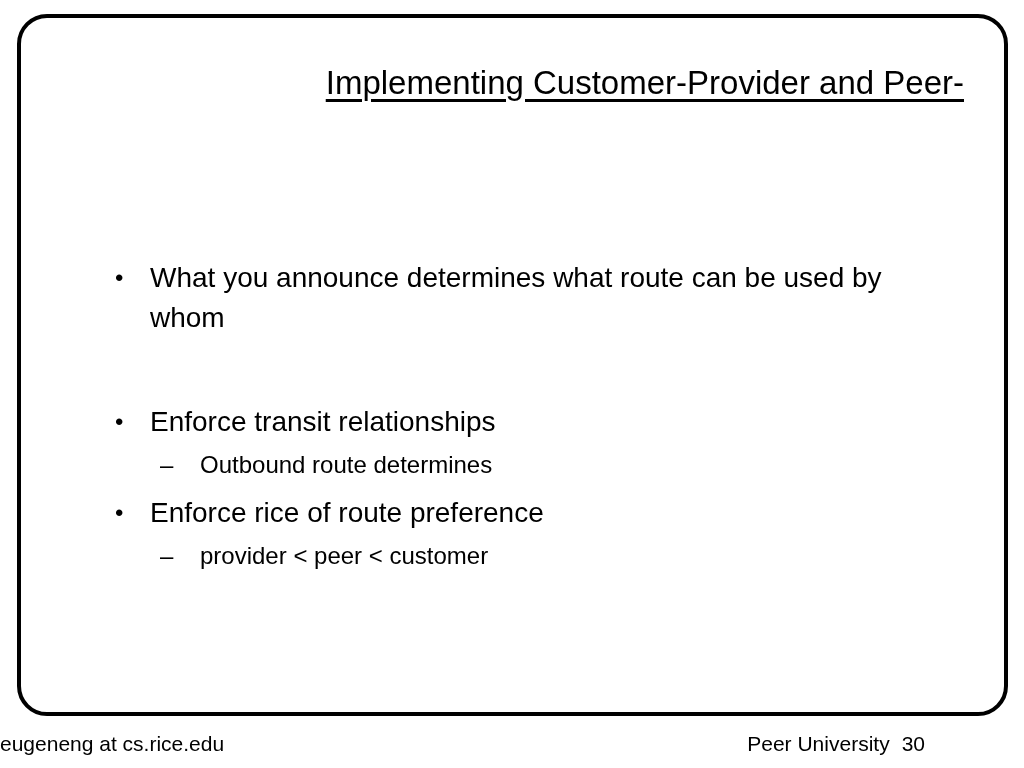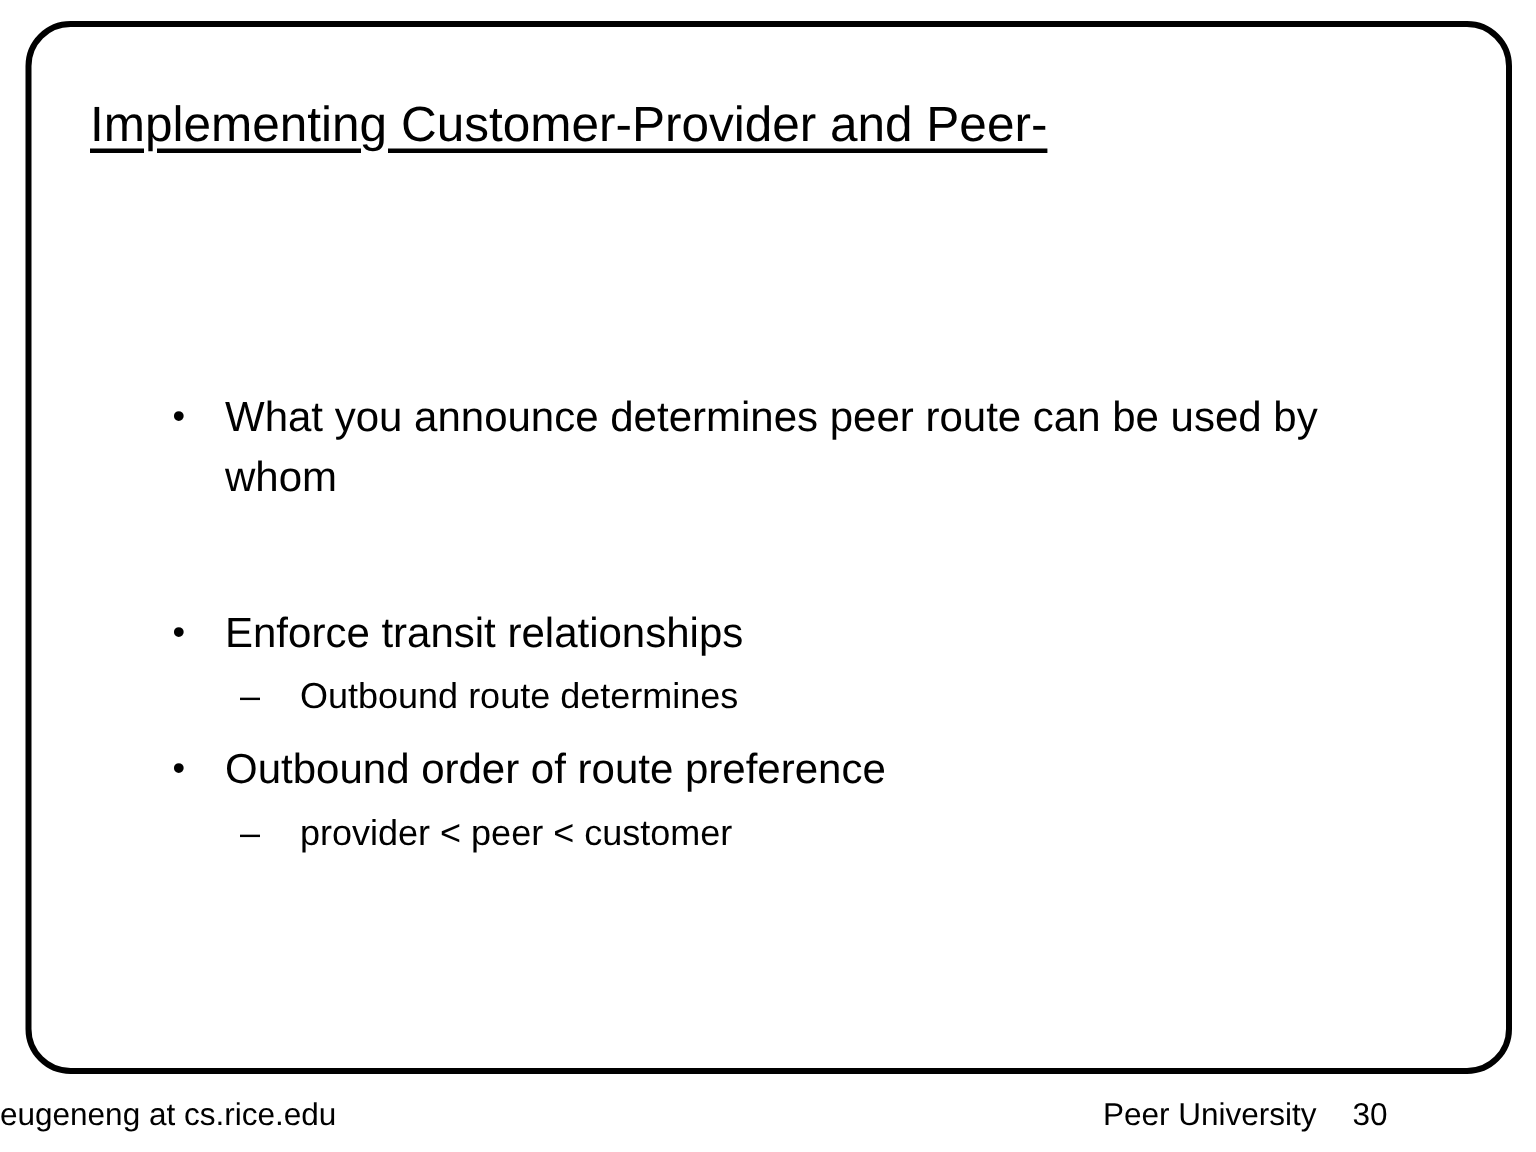--- a/index.html
+++ b/index.html
@@ -24,21 +24,21 @@
     box-sizing: border-box;
     border: 4px solid #000000;
     border-radius: 30px;
     background: #ffffff;
   }
   .slide-title {
     position: absolute;
     left: 60px;
     right: 60px;
     top: 58px;
-    text-align: left;
+    text-align: right;
     font-size: 33px;
     line-height: 49px;
     color: #000000;
   }
   .slide-title .title-line {
     display: block;
     text-decoration: underline;
     text-decoration-thickness: 2.5px;
     text-underline-offset: 5px;
   }
@@ -97,53 +97,53 @@
     top: 0;
     white-space: nowrap;
   }
   .footer-right {
     position: absolute;
     right: 99px;
     top: 0;
     white-space: nowrap;
   }
   .footer-page-number {
-    margin-left: 24px;
+    margin-left: 12px;
     text-align: right;
   }
 </style>
 </head>
 <body>
 
 <div class="slide-frame"></div>
 
 <div class="slide-title">
   <span class="title-line">Implementing Customer-Provider and Peer-</span>
 </div>
 
 <div class="bullet-list">
 
   <div class="bullet-item level-1">
     <span class="marker">•</span>
-    <span class="bullet-text">What you announce determines peer route can be used by whom</span>
+    <span class="bullet-text">What you announce determines what route can be used by whom</span>
   </div>
 
   <div class="bullet-item level-1 gap-large">
     <span class="marker">•</span>
     <span class="bullet-text">Enforce transit relationships</span>
   </div>
 
   <div class="bullet-item level-2 gap-sub">
     <span class="marker">–</span>
     <span class="bullet-text">Outbound route determines</span>
   </div>
 
   <div class="bullet-item level-1 gap-main">
     <span class="marker">•</span>
-    <span class="bullet-text">Outbound order of route preference</span>
+    <span class="bullet-text">Enforce rice of route preference</span>
   </div>
 
   <div class="bullet-item level-2 gap-sub">
     <span class="marker">–</span>
     <span class="bullet-text">provider &lt; peer &lt; customer</span>
   </div>
 
 </div>
 
 <div class="slide-footer">

